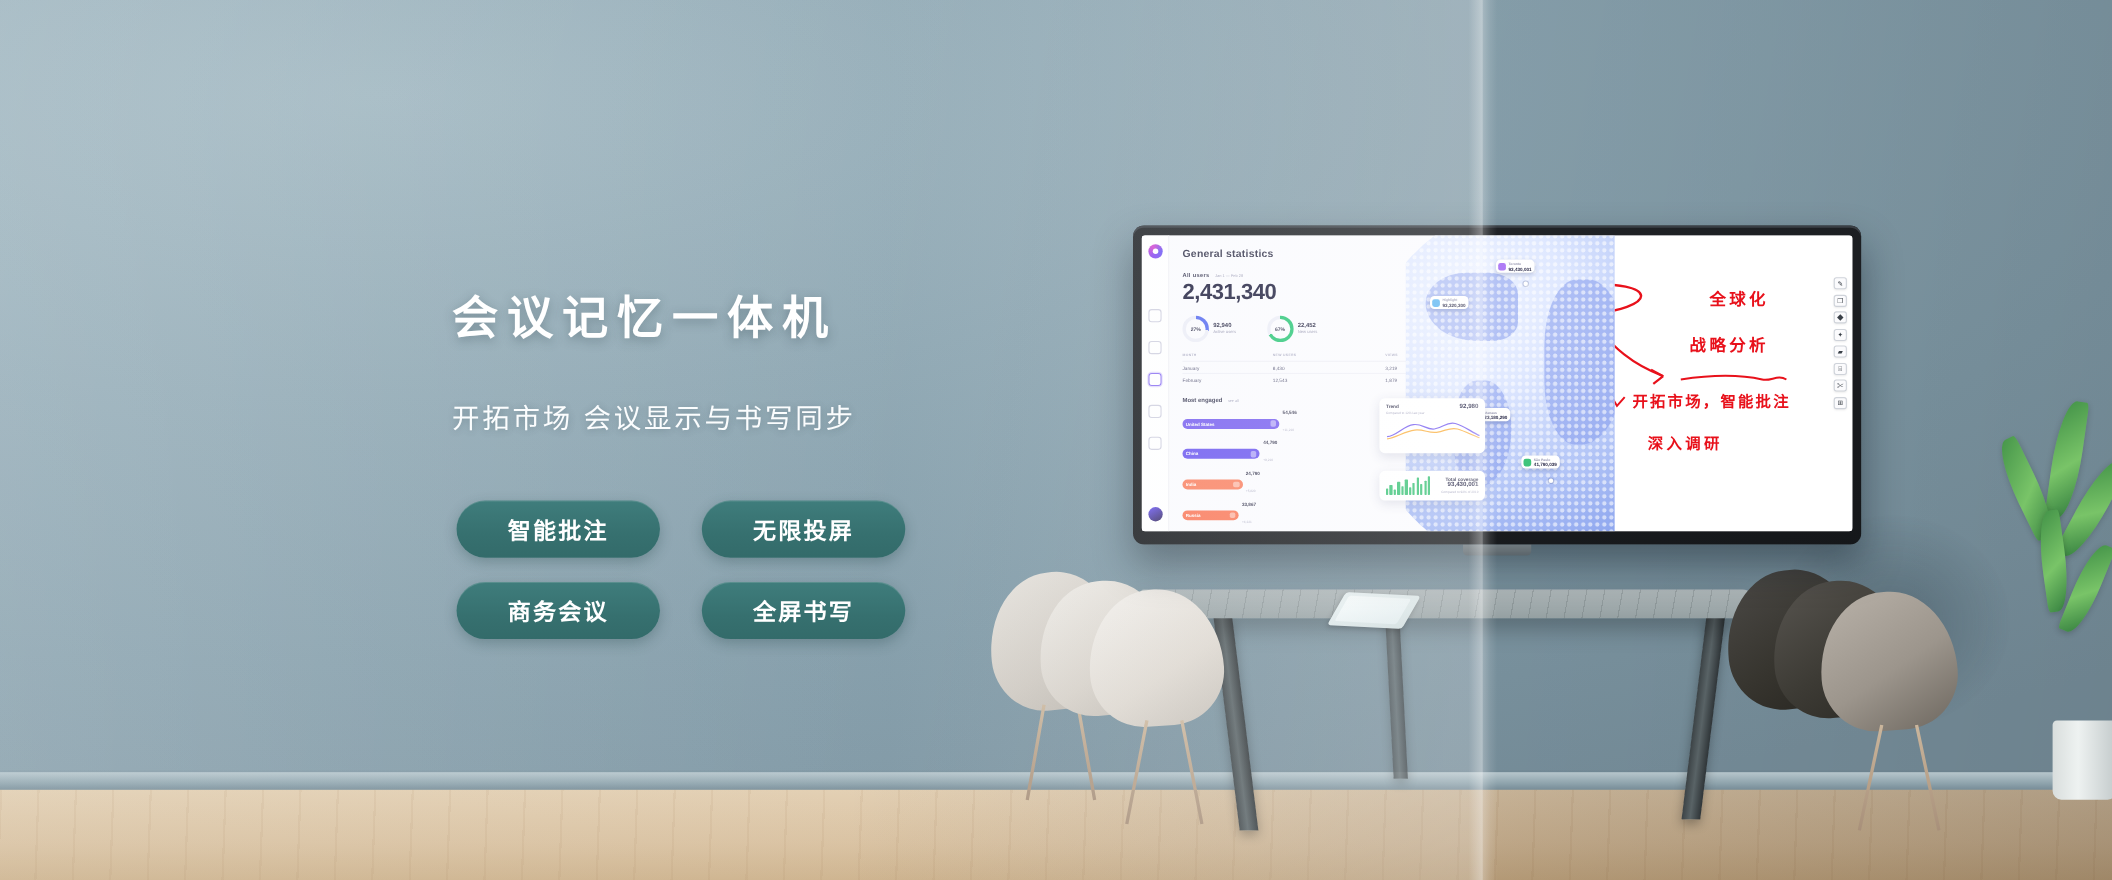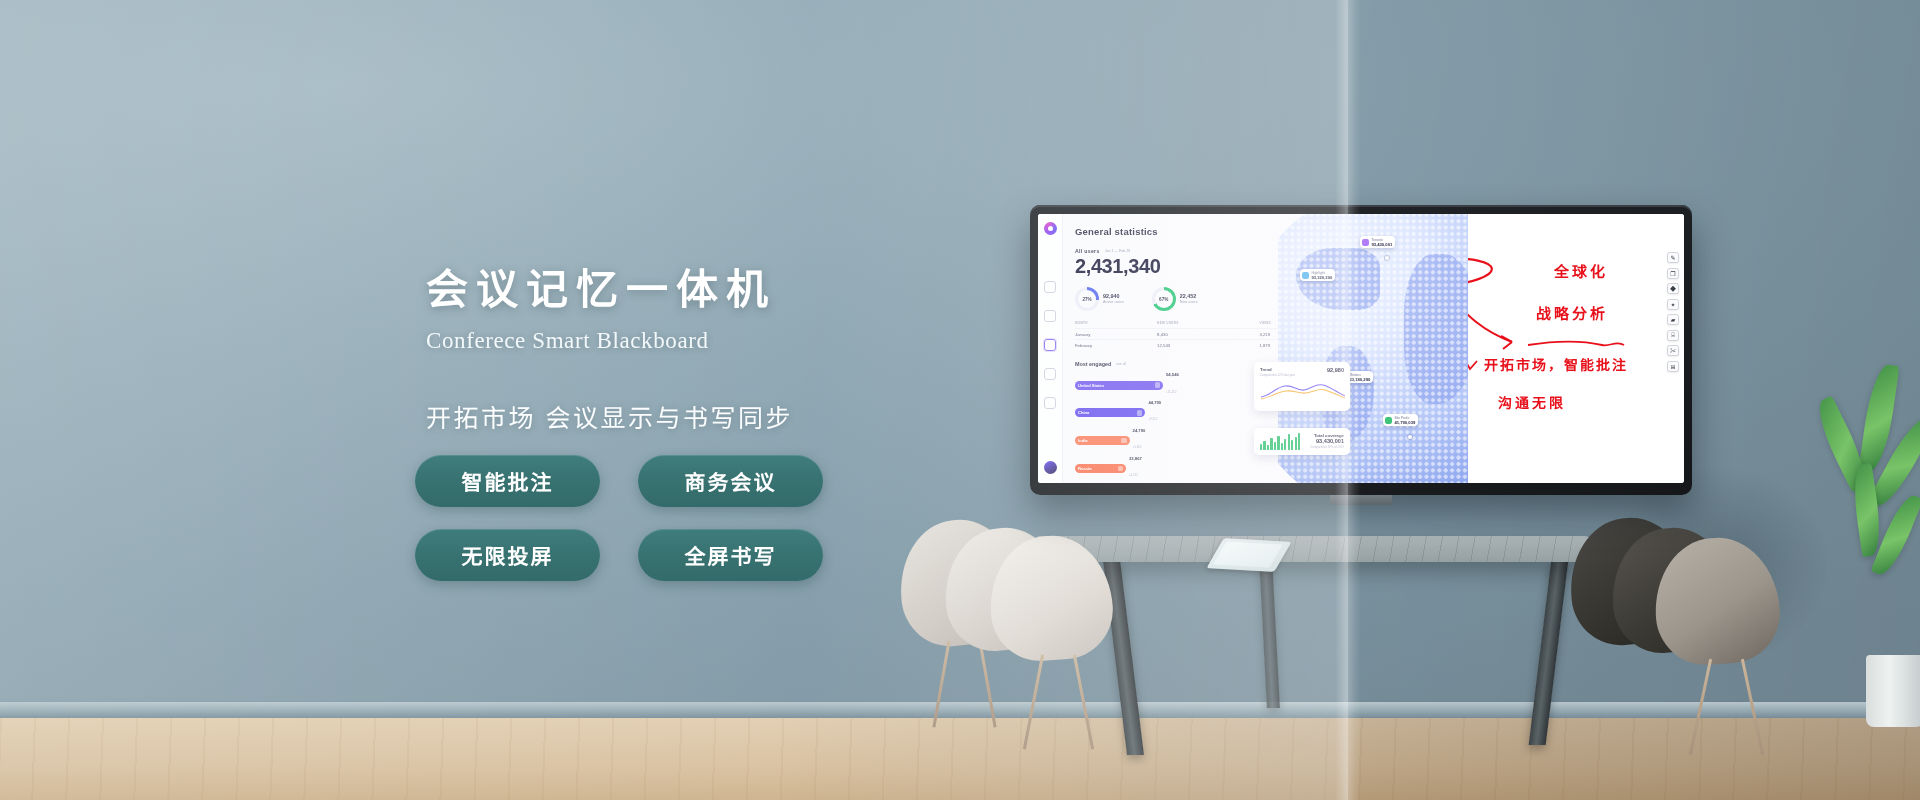--- a/index.html
+++ b/index.html
@@ -48,21 +48,21 @@
     position:absolute; top:0; left:1335px; width:26px; height:800px;
     background:linear-gradient(90deg, rgba(255,255,255,0) 0%, rgba(255,255,255,.30) 45%, rgba(255,255,255,.10) 75%, rgba(255,255,255,0) 100%);
   }
   .left-wash{
     position:absolute; top:0; left:0; width:1348px; height:800px;
     background:linear-gradient(90deg, rgba(235,245,248,.16) 0%, rgba(225,238,243,.08) 60%, rgba(255,255,255,.22) 98%);
     pointer-events:none;
   }
 
   
-  .copy { position:absolute; left:426px; top:255px; width:620px; }
+  .copy { position:absolute; left:411px; top:255px; width:620px; }
   .headline{
     font-family:"Liberation Serif", serif;
     font-weight:700; font-size:42px; letter-spacing:8px; color:#ffffff;
     text-shadow:0 2px 10px rgba(40,60,70,.35);
   }
   .subline{
     margin-top:12px;
     font-family:"Liberation Serif", serif;
     font-size:23px; letter-spacing:.6px; color:#f3f8fa;
     text-shadow:0 1px 6px rgba(40,60,70,.3);
@@ -557,21 +557,21 @@
           <path d="M-24 72 C-2 104, 18 118, 44 128" fill="none" stroke="#e8111b" stroke-width="2"></path>
           <path d="M44 128 L33 122 M44 128 L35 135" fill="none" stroke="#e8111b" stroke-width="2"></path>
 
           <path d="M60 131 C86 127, 112 126, 134 131 C142 133, 148 126, 156 131" fill="none" stroke="#e8111b" stroke-width="1.8"></path>
 
           <path d="M-30 157 L-22 146 L-14 160 L-6 141 L2 155 L9 147" fill="none" stroke="#e8111b" stroke-width="1.8"></path>
         </svg>
         <div class="ink" style="left:86px;top:46px;font-size:15px;letter-spacing:3px;">全球化</div>
         <div class="ink" style="left:68px;top:88px;font-size:15px;letter-spacing:3px;">战略分析</div>
         <div class="ink" style="left:16px;top:140px;font-size:14px;letter-spacing:2px;">开拓市场，智能批注</div>
-        <div class="ink" style="left:30px;top:178px;font-size:14px;letter-spacing:3px;">沟通无限</div>
+        <div class="ink" style="left:30px;top:178px;font-size:14px;letter-spacing:3px;">深入调研</div>
 
         <div class="tools">
           <div class="tool">✎</div>
           <div class="tool">❐</div>
           <div class="tool">◆</div>
           <div class="tool">✦</div>
           <div class="tool">▰</div>
           <div class="tool">⌸</div>
           <div class="tool">✂</div>
           <div class="tool">⊞</div>
@@ -579,24 +579,23 @@
       </div>
 
     </div>
   </div>
 
   <div class="left-wash"></div>
   <div class="light-seam"></div>
 
   <div class="copy">
     <div class="headline">会议记忆一体机</div>
-    <div class="subline">Conferece Smart Blackboard</div>
     <div class="tagline">开拓市场 会议显示与书写同步</div>
   </div>
 
   <div class="pill-grid">
     <div class="pill">智能批注</div>
+    <div class="pill">无限投屏</div>
     <div class="pill">商务会议</div>
-    <div class="pill">无限投屏</div>
     <div class="pill">全屏书写</div>
   </div>
 
 </div>
 
 </body></html>

